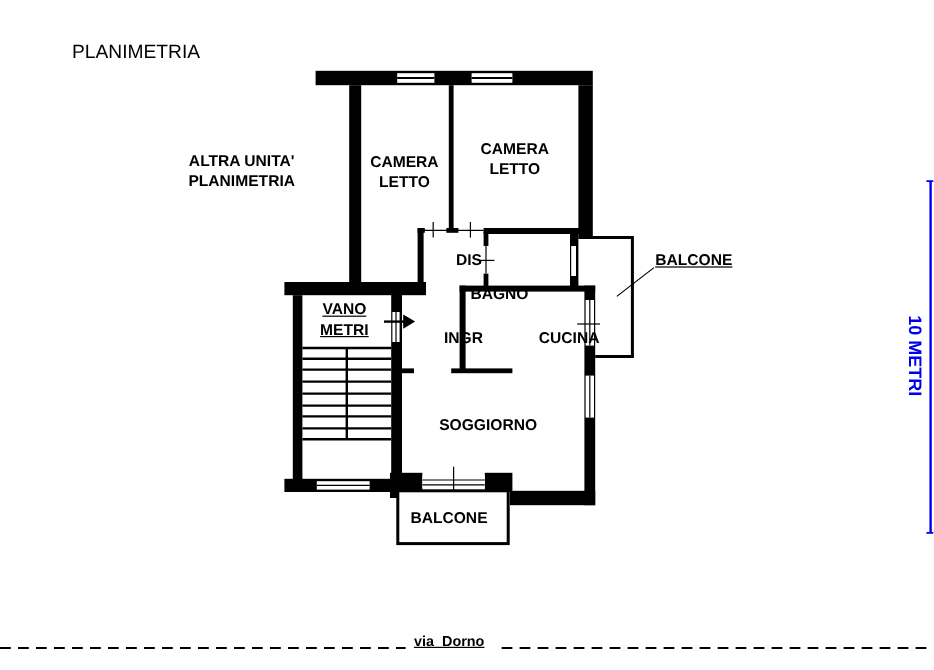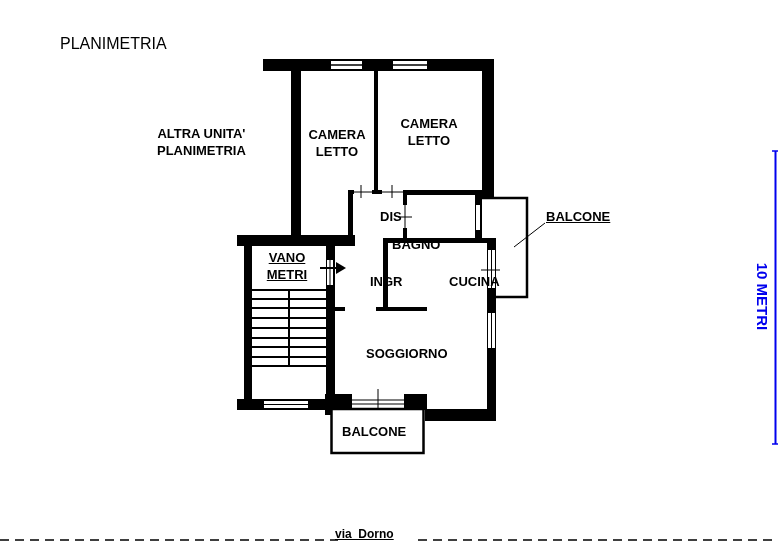--- a/index.html
+++ b/index.html
@@ -155,13 +155,13 @@
   <div>VANO</div>
   <div>METRI</div>
 </div>
 <div class="lbl" style="left:342px; top:273px;padding-left:28px;">INGR</div>
 <div class="lbl" style="left:409px; top:273px;margin-left:40px;">CUCINA</div>
 <div class="lbl" style="left:366px; top:345px;">SOGGIORNO</div>
 <div class="lbl" style="left:342px; top:423px;">BALCONE</div>
 
 <div class="scale-text" style="left:722px; top:288px; width:80px; text-align:center;">10 METRI</div>
 
-<div class="street" style="left:335px; top:527px; white-space:pre;">via  Dorno</div>
+<div class="street" style="left:345px; top:527px; white-space:pre;">via  Dorno</div>
 
 </body></html>

